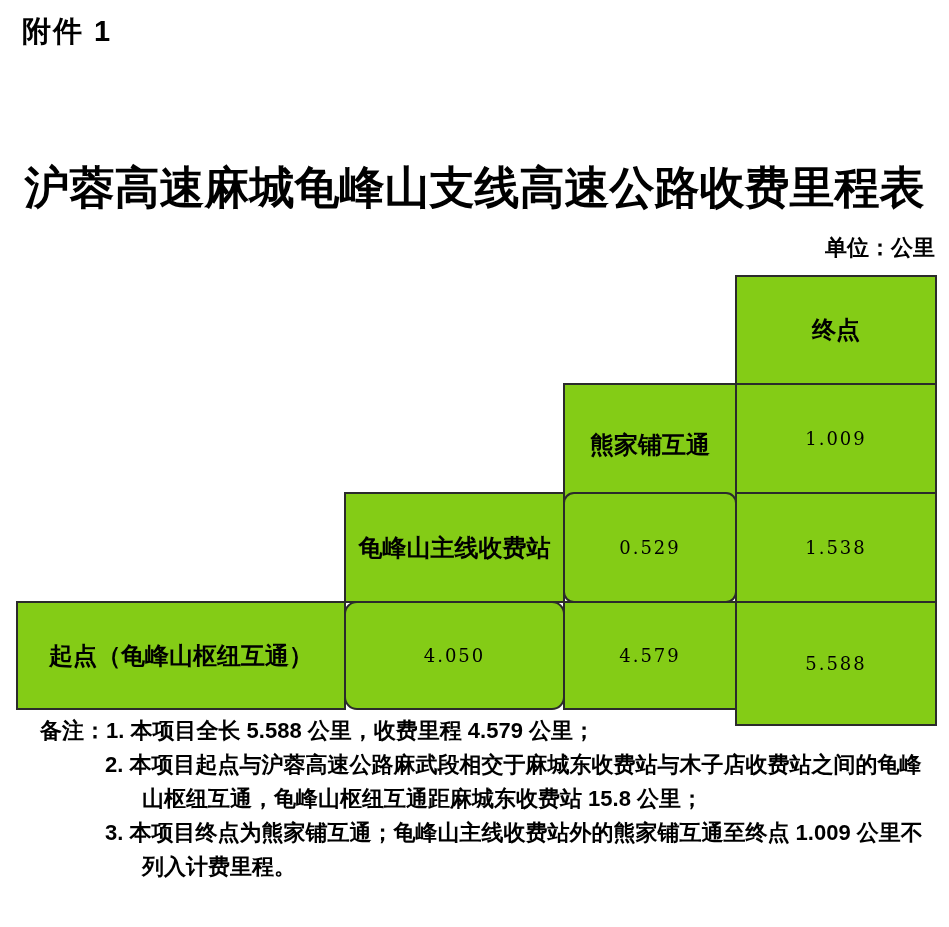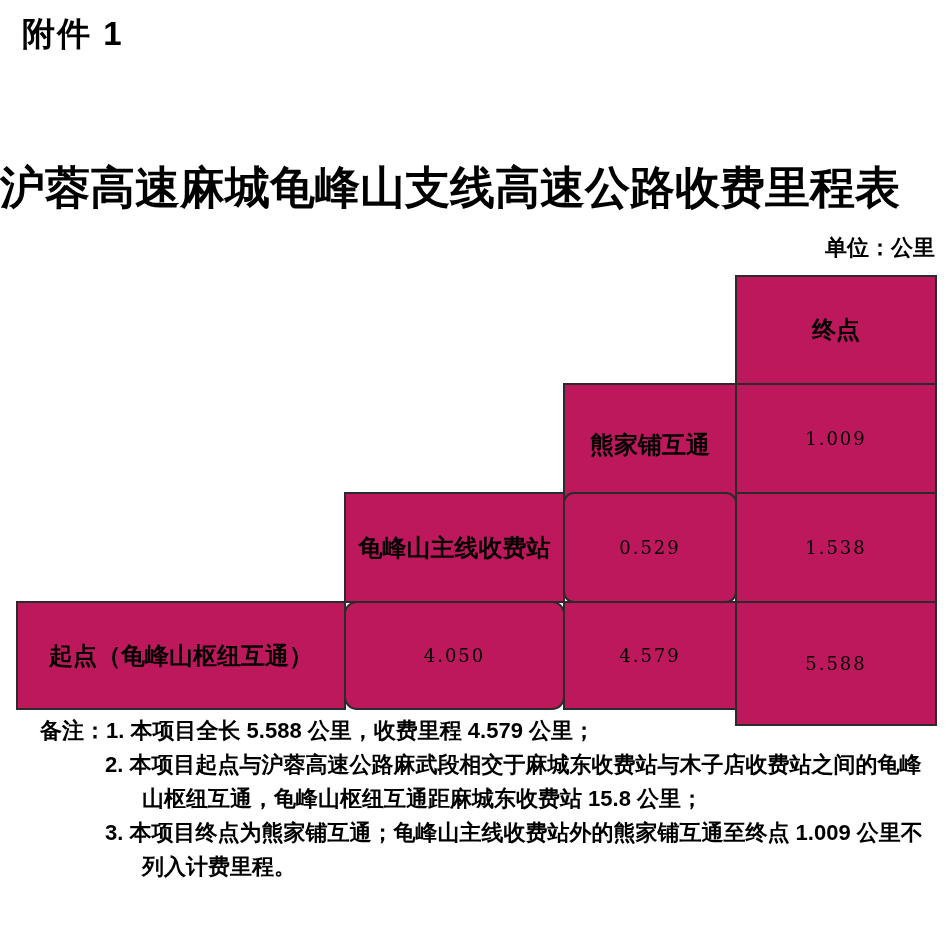--- a/index.html
+++ b/index.html
@@ -12,30 +12,30 @@
     width: 949px;
     height: 927px;
     overflow: hidden;
     color: #000;
     font-family: "Liberation Sans", sans-serif;
   }
   .attachment {
     position: absolute;
     left: 22px;
     top: 12px;
-    font-size: 33px;
+    font-size: 29px;
     font-weight: bold;
     letter-spacing: 2px;
   }
   .doc-title {
     position: absolute;
     left: 0;
     top: 128px;
     width: 949px;
-    text-align: left;
+    text-align: center;
     font-size: 45px;
     font-weight: bold;
     white-space: nowrap;
   }
   .unit-label {
     position: absolute;
     top: 233px;
     right: 14px;
     font-size: 22px;
     font-weight: bold;
@@ -44,21 +44,21 @@
     position: absolute;
     left: 16px;
     top: 275px;
     width: 921px;
     height: 435px;
   }
   .cell {
     position: absolute;
     box-sizing: border-box;
     border: 2px solid #2b2b2b;
-    background: #be185d;
+    background: #84cc16;
     display: flex;
     align-items: center;
     justify-content: center;
     text-align: center;
   }
   .lbl {
     font-family: "Liberation Sans", sans-serif;
     font-weight: bold;
     font-size: 24px;
   }

